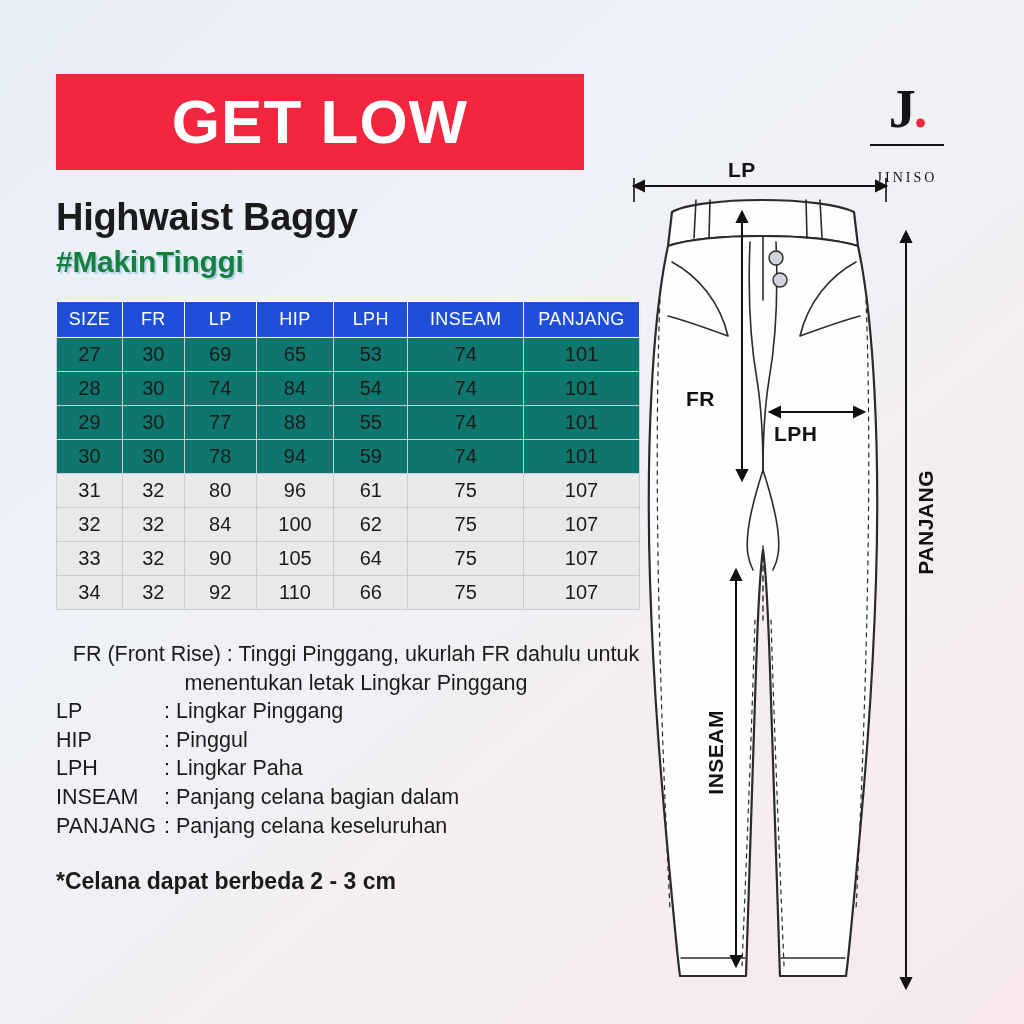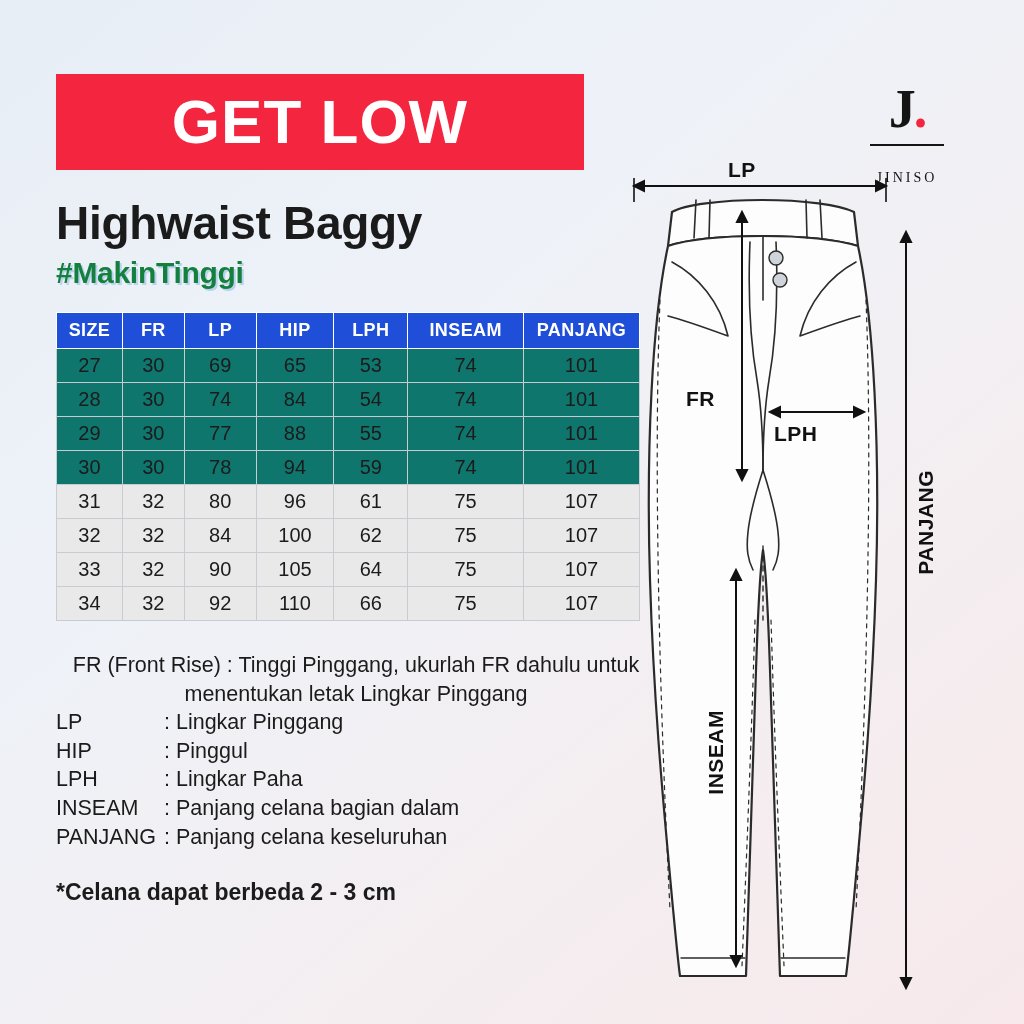--- a/index.html
+++ b/index.html
@@ -26,21 +26,21 @@
     color:#ffffff;
     font-size:62px;
     font-weight:bold;
     letter-spacing:1px;
     line-height:1;
     font-family:"Liberation Sans", sans-serif;
   }
 
   .subtitle {
     margin-top:26px;
-    font-size:46px;
+    font-size:38px;
     font-weight:bold;
     color:#1b1b1b;
     letter-spacing:-0.3px;
   }
   .hashtag {
     margin-top:6px;
     font-size:30px;
     font-weight:bold;
     color:#15803d;
     text-shadow:2px 2px 0 #b9d3ef;
@@ -52,21 +52,21 @@
     margin-top:22px;
     border-collapse:collapse;
     width:584px;
     font-size:19px;
     color:#1b1b1b;
   }
   table.sizetable th {
     background:#1f4fd8;
     color:#fff;
     font-size:18px;
-    font-weight:bold;
+    font-weight:normal;
     padding:7px 2px;
     border:1px solid #ffffff;
     letter-spacing:0.4px;
   }
   table.sizetable td {
     border:1px solid #c8ccd2;
     text-align:center;
     padding:5px 2px;
     background:#0f766e;
     font-size:20px;

